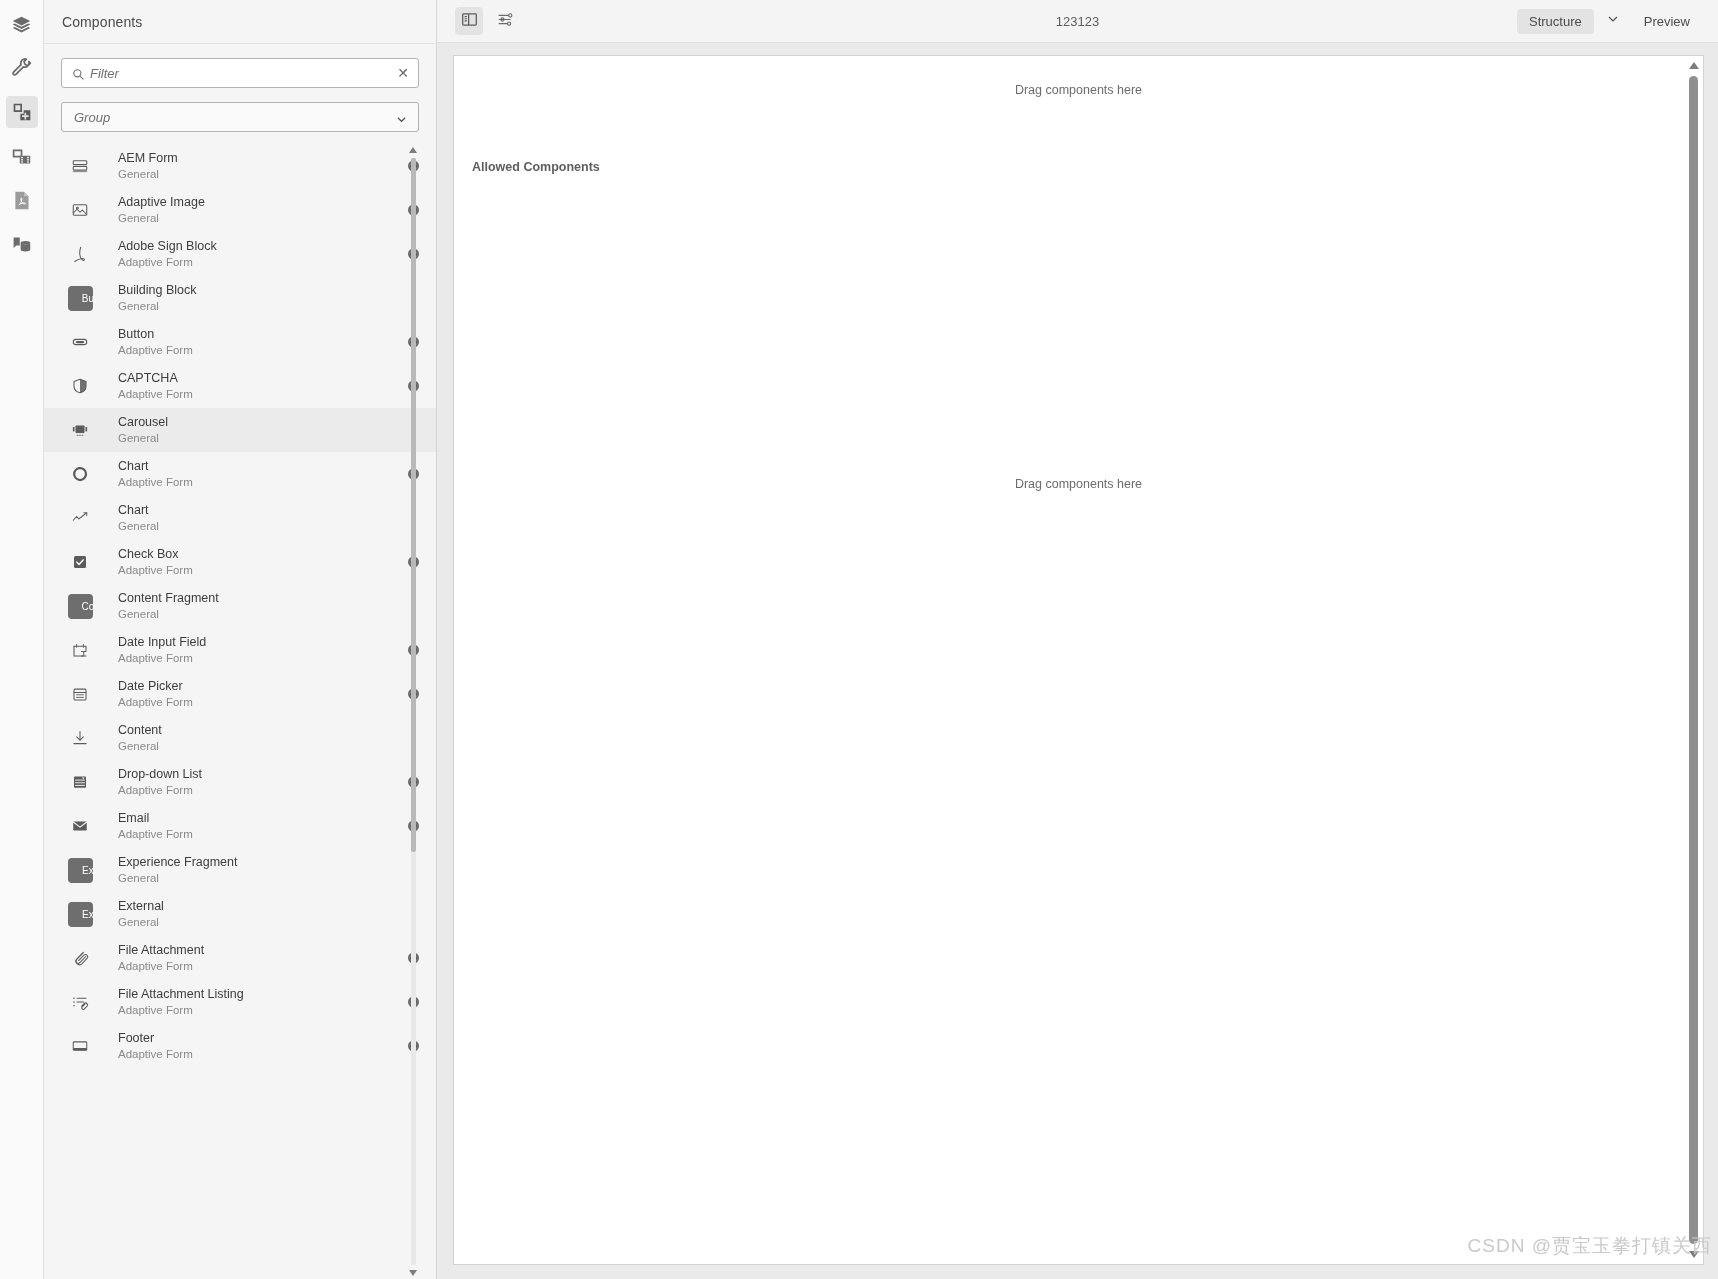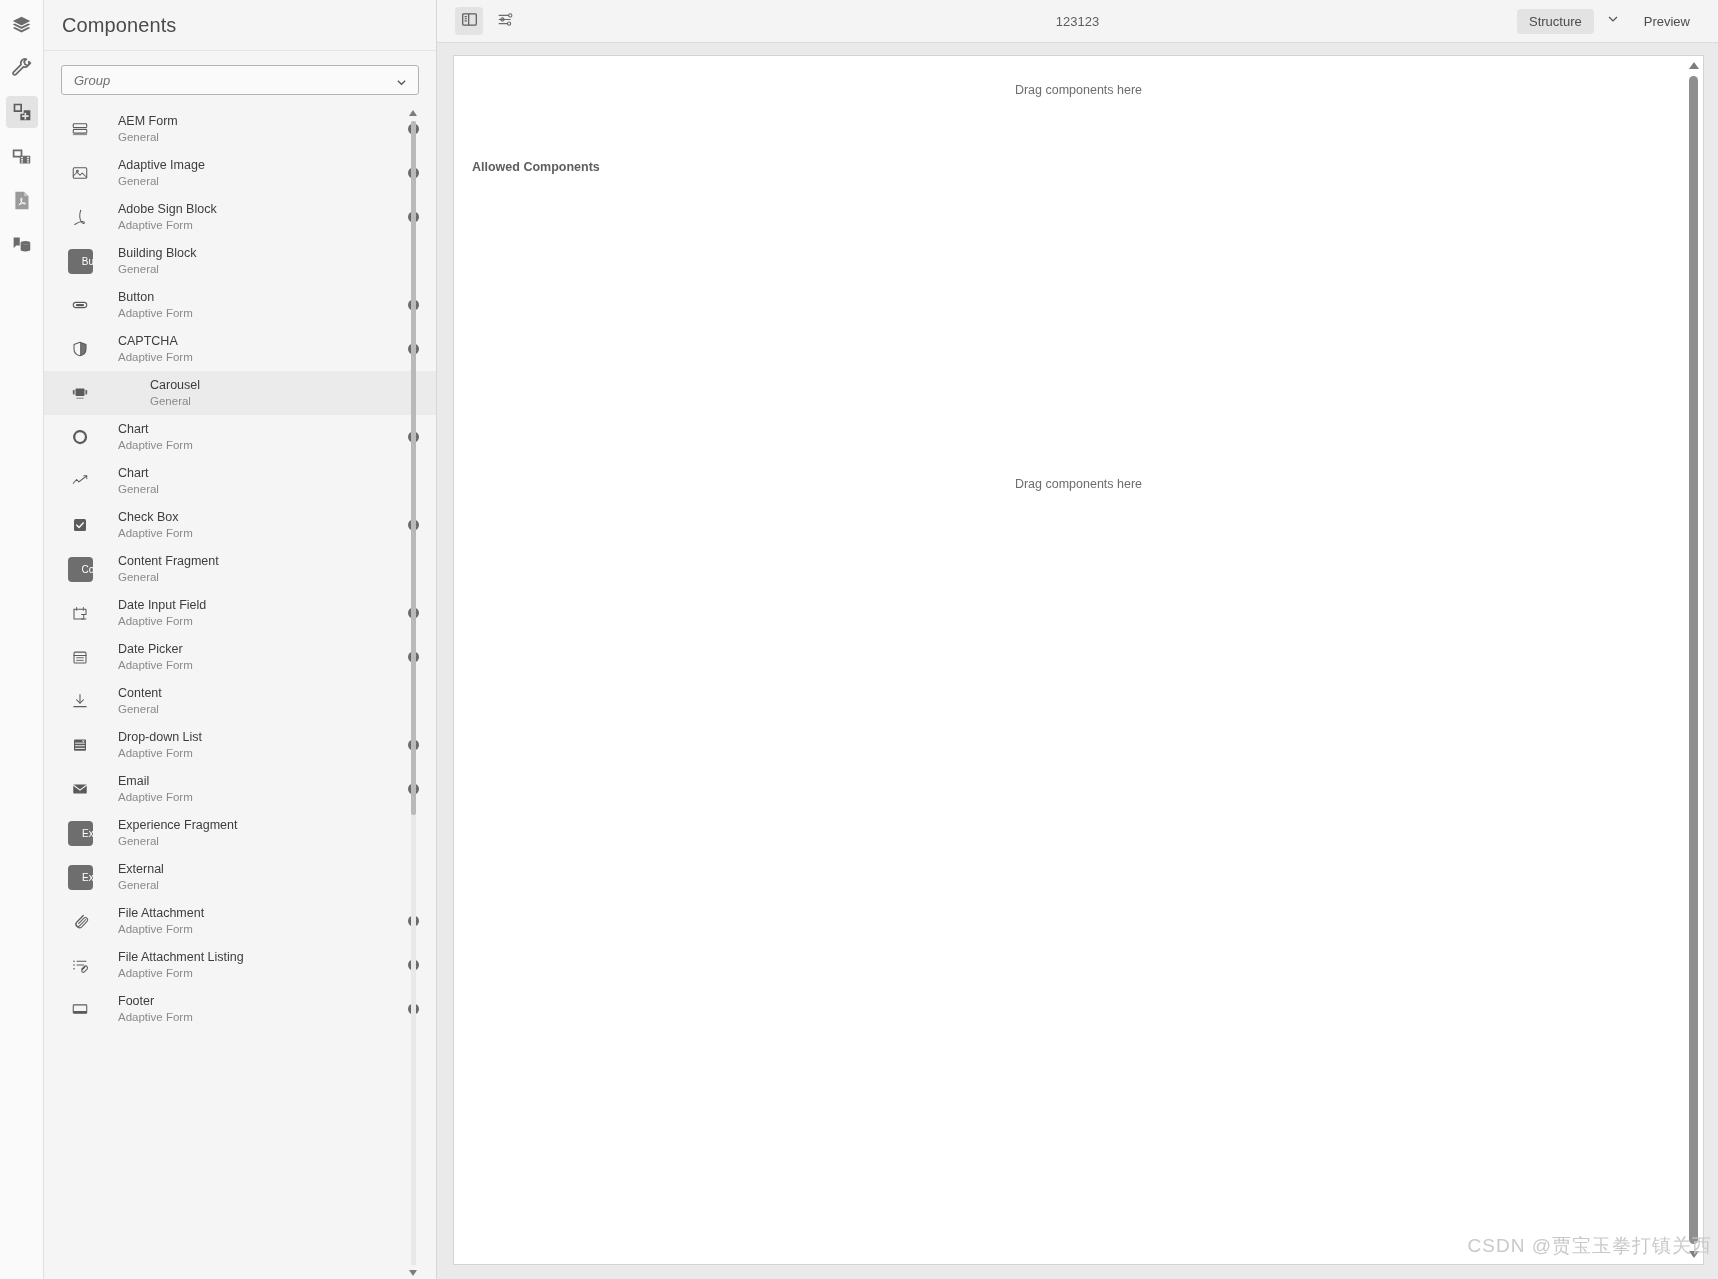--- a/index.html
+++ b/index.html
@@ -30,21 +30,21 @@
 
   
   .panel {
     width: 393px; flex: 0 0 393px; height: 100%;
     background: #f5f5f5;
     border-right: 1px solid #d6d6d6;
     display: flex; flex-direction: column;
     position: relative;
   }
   .panel-title {
-    font-size: 20px; color: #4b4b4b;
+    font-size: 14px; color: #4b4b4b;
     padding: 14px 0 13px 18px;
     border-bottom: 1px solid #e4e4e4;
     letter-spacing: .1px;
   }
   .panel-controls { padding: 14px 17px 0 17px; }
   .filter-wrap {
     position: relative; height: 30px;
     background: #fff; border: 1px solid #b3b3b3; border-radius: 3px;
     display: flex; align-items: center;
     margin-bottom: 14px;
@@ -76,21 +76,21 @@
   .list-region { flex: 1; position: relative; overflow: hidden; margin-top: 12px; }
   .list {
     position: absolute; top: 0; left: 0; right: 0; bottom: 0;
     overflow: hidden;
   }
   .row {
     display: flex; align-items: center;
     height: 44px; padding-left: 18px; position: relative;
     cursor: pointer;
   }
-  .row.active { background: #ebebeb; gap: 32px; }
+  .row.active { background: #ebebeb; }
   .row-icon {
     width: 36px; flex: 0 0 36px;
     display: flex; align-items: center; justify-content: center;
     color: #5b5b5b;
   }
   .row-icon .badge {
     width: 25px; height: 25px; border-radius: 4px;
     background: #6e6e6e; color: #fff;
     font-size: 10px; display: flex; align-items: center; justify-content: center;
     letter-spacing: .2px;
@@ -270,20 +270,30 @@
           <path d="M11 10v8c0 1.1 2.5 2 5.5 2s5.5-.9 5.5-2v-8c0 1.1-2.5 2-5.5 2S11 11.1 11 10z"></path>
         </svg>
       </span>
     </div>
   </div>
 
   <div class="panel">
     <div class="panel-title">Components</div>
 
     <div class="panel-controls">
+      <div class="filter-wrap">
+        <span class="search-icon">
+          <svg width="13" height="13" viewBox="0 0 16 16" fill="none" stroke="#707070" stroke-width="1.4">
+            <circle cx="6.6" cy="6.6" r="4.4"></circle>
+              <path d="M10 10l4 4"></path>
+          </svg>
+        </span>
+        <input class="filter-input" type="text" placeholder="Filter" style="">
+        <span class="clear-icon">✕</span>
+      </div>
 
       <div class="group-select">
         <span class="label">Group</span>
         <span class="chev">
           <svg width="13" height="13" viewBox="0 0 16 16" fill="none" stroke="#555" stroke-width="1.5">
             <path d="M3.5 5.8L8 10.2l4.5-4.4"></path>
           </svg>
         </span>
       </div>
     </div>

